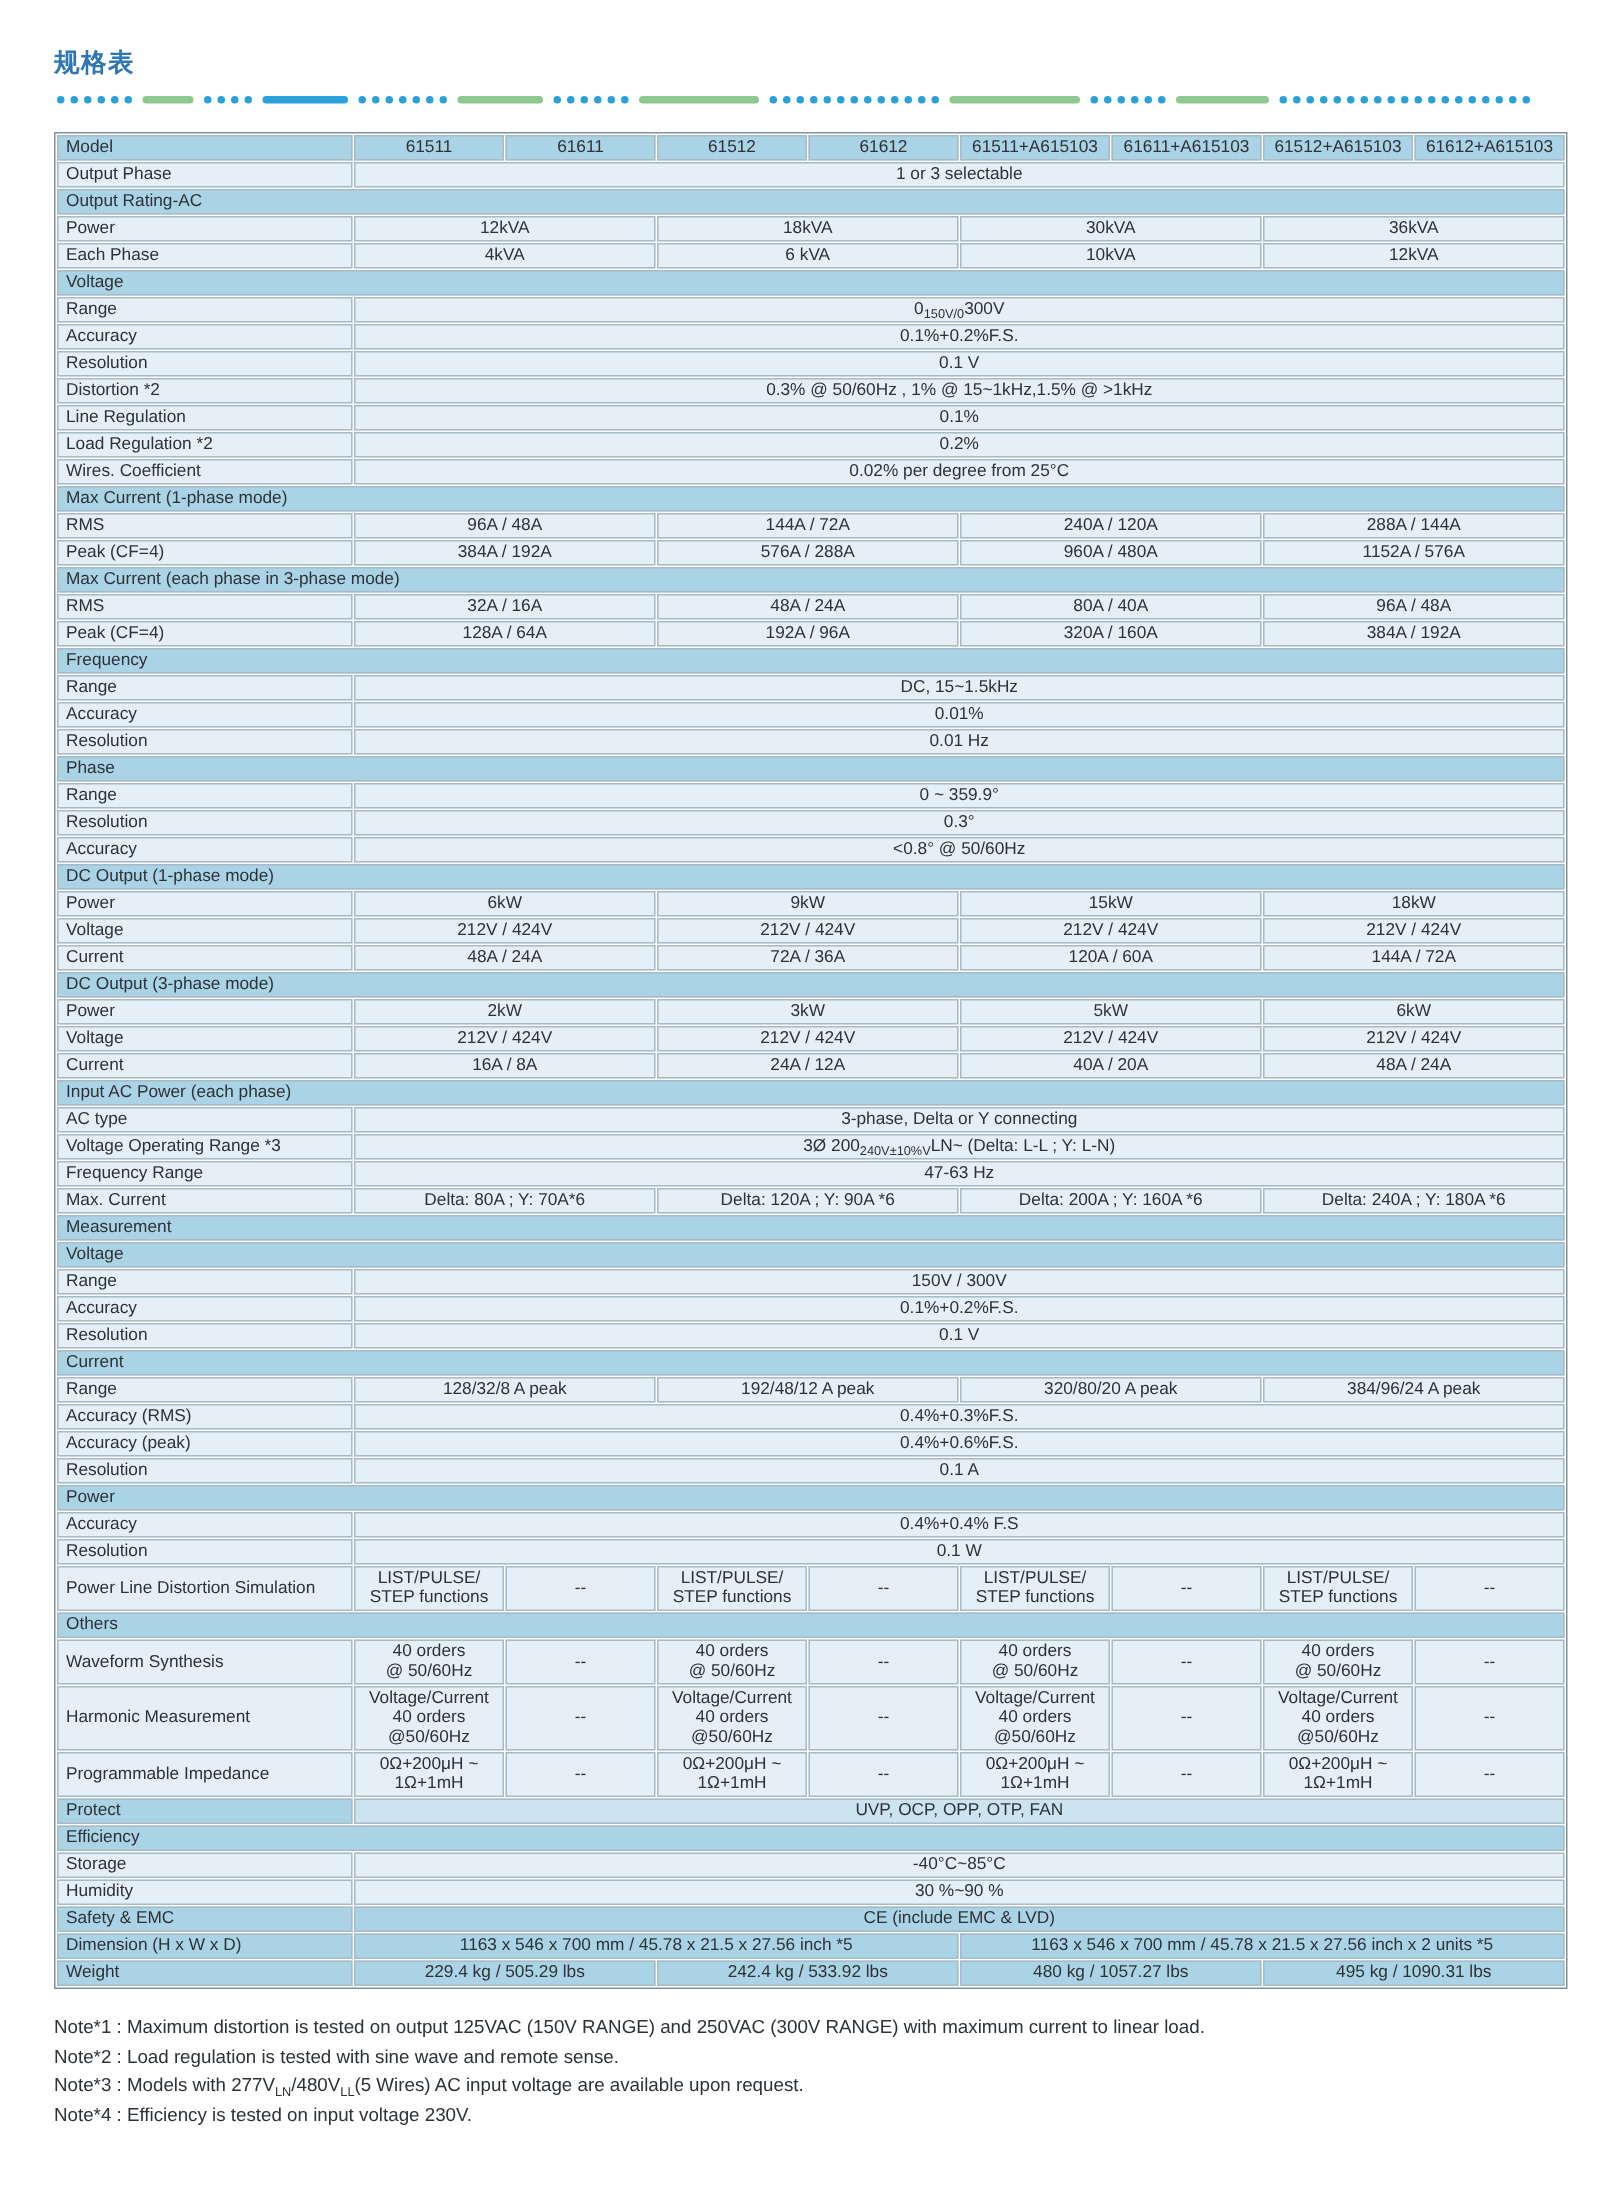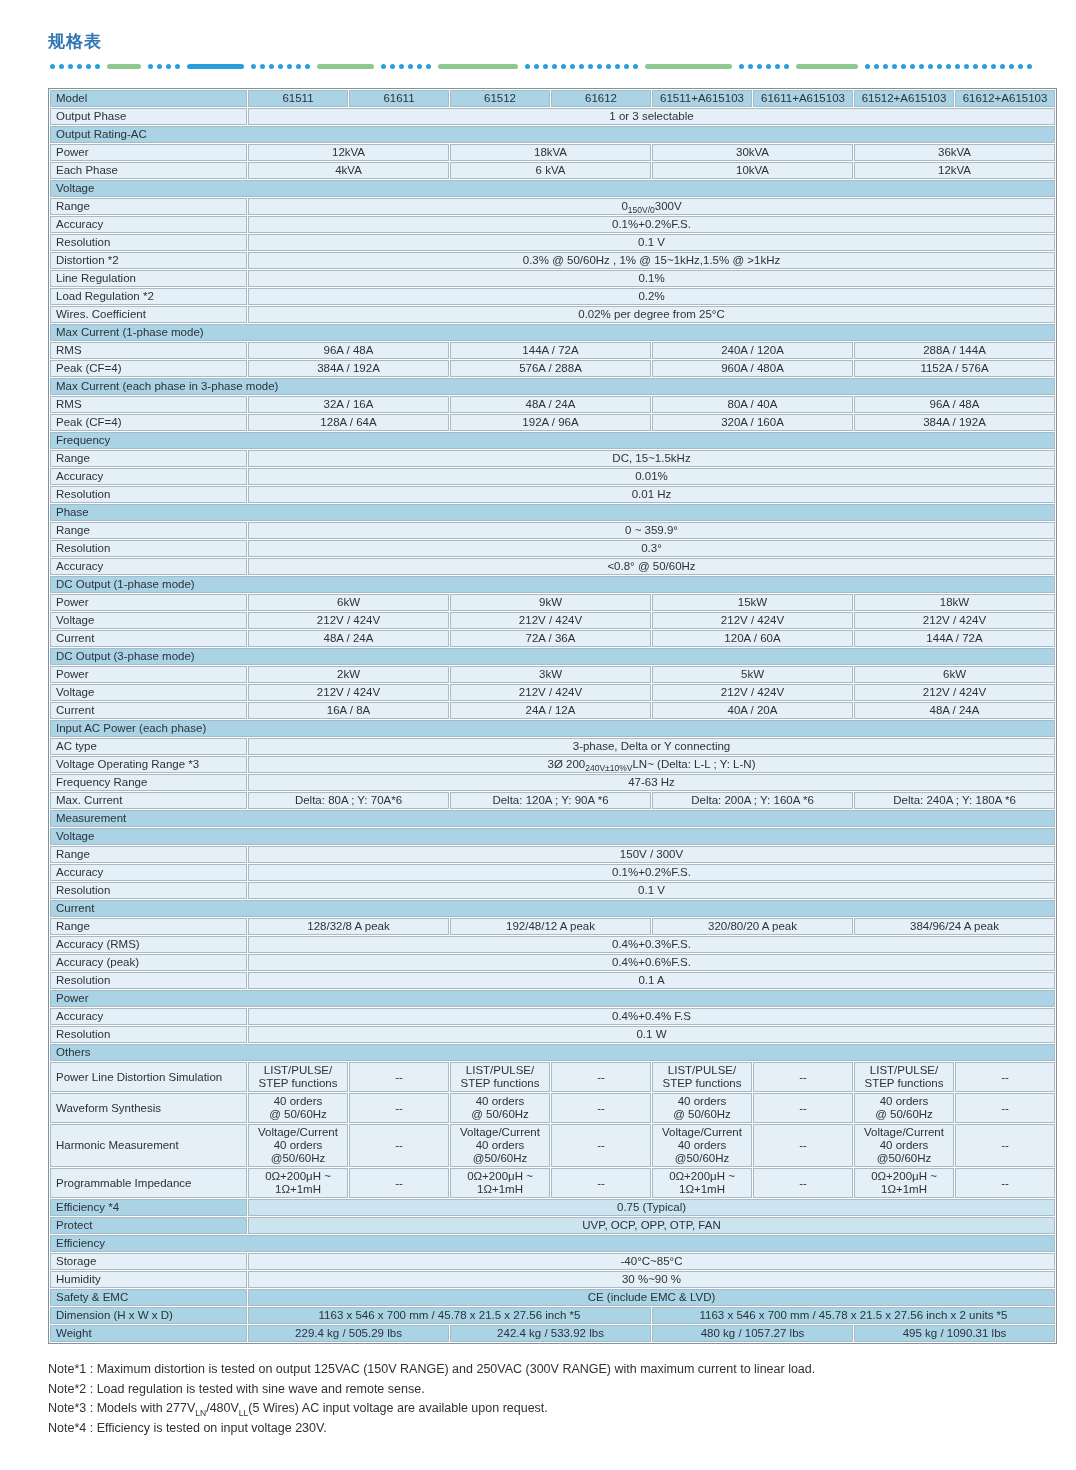--- a/index.html
+++ b/index.html
@@ -1,21 +1,21 @@
 <!DOCTYPE html>
 <html style="--title: #2e76b4; --accent: #29a0da; --green: #8dc88f; --head: #abd3e6; --mid: #cbe4f0; --light: #e4eff7; --borderOuter: #7f929e; --borderCell: #a7bac6; --text: #2c3237;"><head>
 <meta charset="utf-8">
 <style>
   html, body { margin: 0; padding: 0; overflow: hidden; }
   body {
     width: 1076px; height: 1470px; background: #ffffff;
     font-family: "Liberation Sans", sans-serif;
     color: var(--text, #2c3237);
   }
-  .page { padding: 30px 38px 0 48px; box-sizing: border-box; height: 1470px; }
+  .page { padding: 30px 38px 0 36px; box-sizing: border-box; height: 1470px; }
   .title {
     margin: 0 0 10px 0; font-size: 17px; font-weight: 600;
     color: var(--title, #2e76b4); letter-spacing: 1px;
   }
   .divider { display: flex; align-items: center; gap: 7px; height: 7px; margin: 6px 0 18px 2px; width: 1000px; }
   .divider .dots { display: flex; gap: 4px; align-items: center; }
   .divider .dot { width: 5px; height: 5px; border-radius: 50%; background: var(--accent, #29a0da); }
   .divider .dash { height: 5px; border-radius: 3px; flex: 0 0 auto; }
   table.spec {
     width: 1000px; table-layout: fixed;
@@ -382,34 +382,34 @@
         </tr>
         <tr>
           <td colspan="1" class="light lbl">Accuracy</td>
           <td colspan="8" class="light ctr">0.4%+0.4% F.S</td>
         </tr>
         <tr>
           <td colspan="1" class="light lbl">Resolution</td>
           <td colspan="8" class="light ctr">0.1 W</td>
         </tr>
         <tr>
-          <td colspan="9" class="head lbl">Others</td>
-        </tr>
-        <tr>
           <td colspan="1" class="light lbl">Power Line Distortion Simulation</td>
           <td colspan="1" class="light ctr">LIST/PULSE/<br>STEP functions</td>
           <td colspan="1" class="light ctr">--</td>
           <td colspan="1" class="light ctr">LIST/PULSE/<br>STEP functions</td>
           <td colspan="1" class="light ctr">--</td>
           <td colspan="1" class="light ctr">LIST/PULSE/<br>STEP functions</td>
           <td colspan="1" class="light ctr">--</td>
           <td colspan="1" class="light ctr">LIST/PULSE/<br>STEP functions</td>
           <td colspan="1" class="light ctr">--</td>
         </tr>
         <tr>
+          <td colspan="9" class="head lbl">Others</td>
+        </tr>
+        <tr>
           <td colspan="1" class="light lbl">Waveform Synthesis</td>
           <td colspan="1" class="light ctr">40 orders<br>@ 50/60Hz</td>
           <td colspan="1" class="light ctr">--</td>
           <td colspan="1" class="light ctr">40 orders<br>@ 50/60Hz</td>
           <td colspan="1" class="light ctr">--</td>
           <td colspan="1" class="light ctr">40 orders<br>@ 50/60Hz</td>
           <td colspan="1" class="light ctr">--</td>
           <td colspan="1" class="light ctr">40 orders<br>@ 50/60Hz</td>
           <td colspan="1" class="light ctr">--</td>
         </tr>
@@ -427,24 +427,20 @@
         <tr>
           <td colspan="1" class="light lbl">Programmable Impedance</td>
           <td colspan="1" class="light ctr">0Ω+200μH ~<br>1Ω+1mH</td>
           <td colspan="1" class="light ctr">--</td>
           <td colspan="1" class="light ctr">0Ω+200μH ~<br>1Ω+1mH</td>
           <td colspan="1" class="light ctr">--</td>
           <td colspan="1" class="light ctr">0Ω+200μH ~<br>1Ω+1mH</td>
           <td colspan="1" class="light ctr">--</td>
           <td colspan="1" class="light ctr">0Ω+200μH ~<br>1Ω+1mH</td>
           <td colspan="1" class="light ctr">--</td>
-        </tr>
-        <tr>
-          <td colspan="1" class="head lbl">Efficiency *4</td>
-          <td colspan="8" class="mid ctr">0.75 (Typical)</td>
         </tr>
         <tr>
           <td colspan="1" class="head lbl">Protect</td>
           <td colspan="8" class="mid ctr">UVP, OCP, OPP, OTP, FAN</td>
         </tr>
         <tr>
           <td colspan="9" class="head lbl">Efficiency</td>
         </tr>
         <tr>
           <td colspan="1" class="light lbl">Storage</td>

